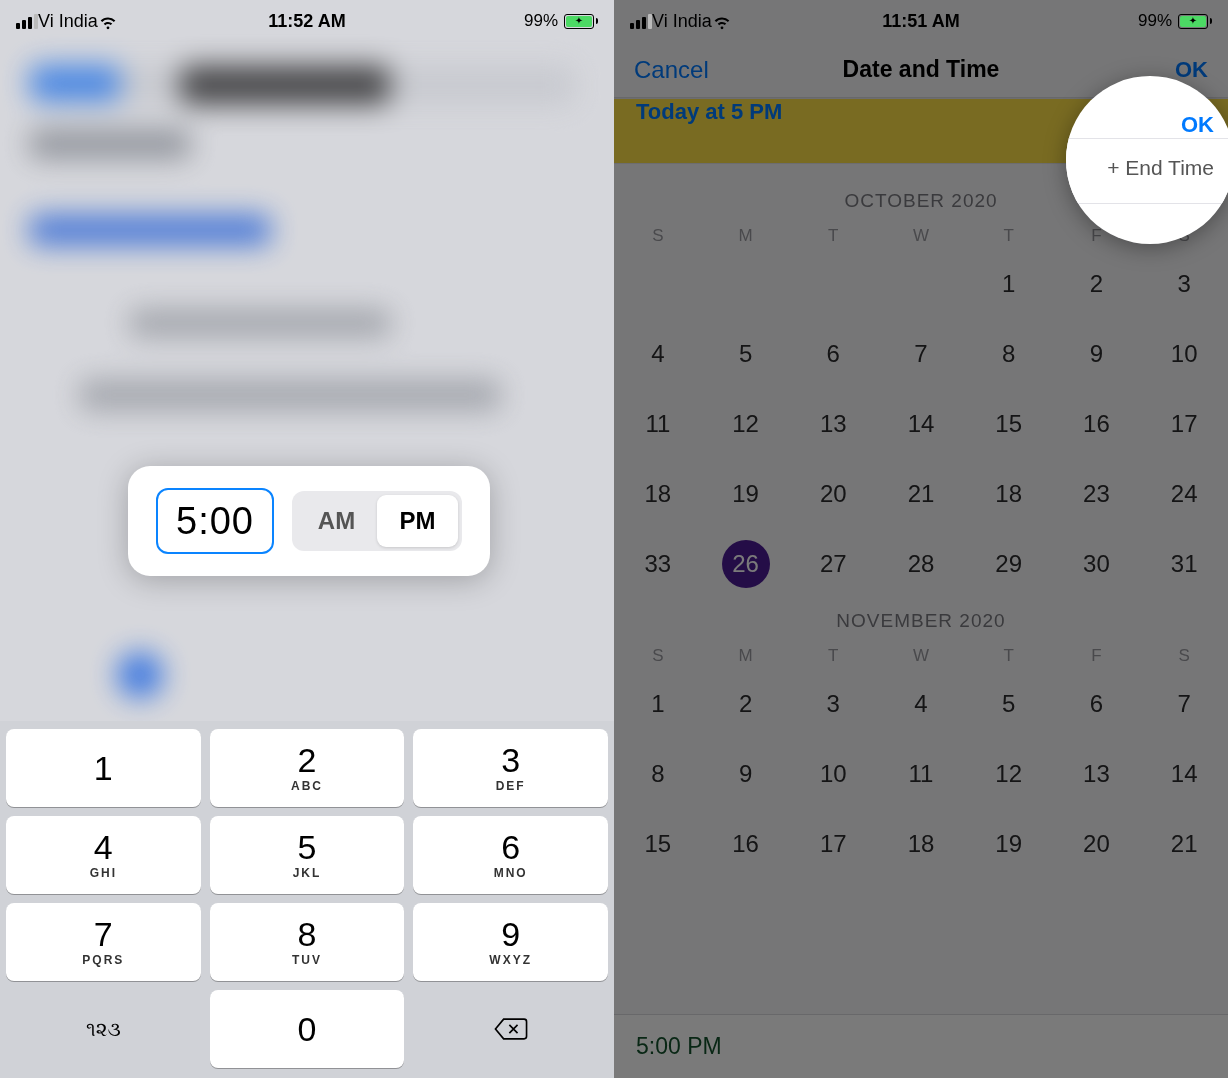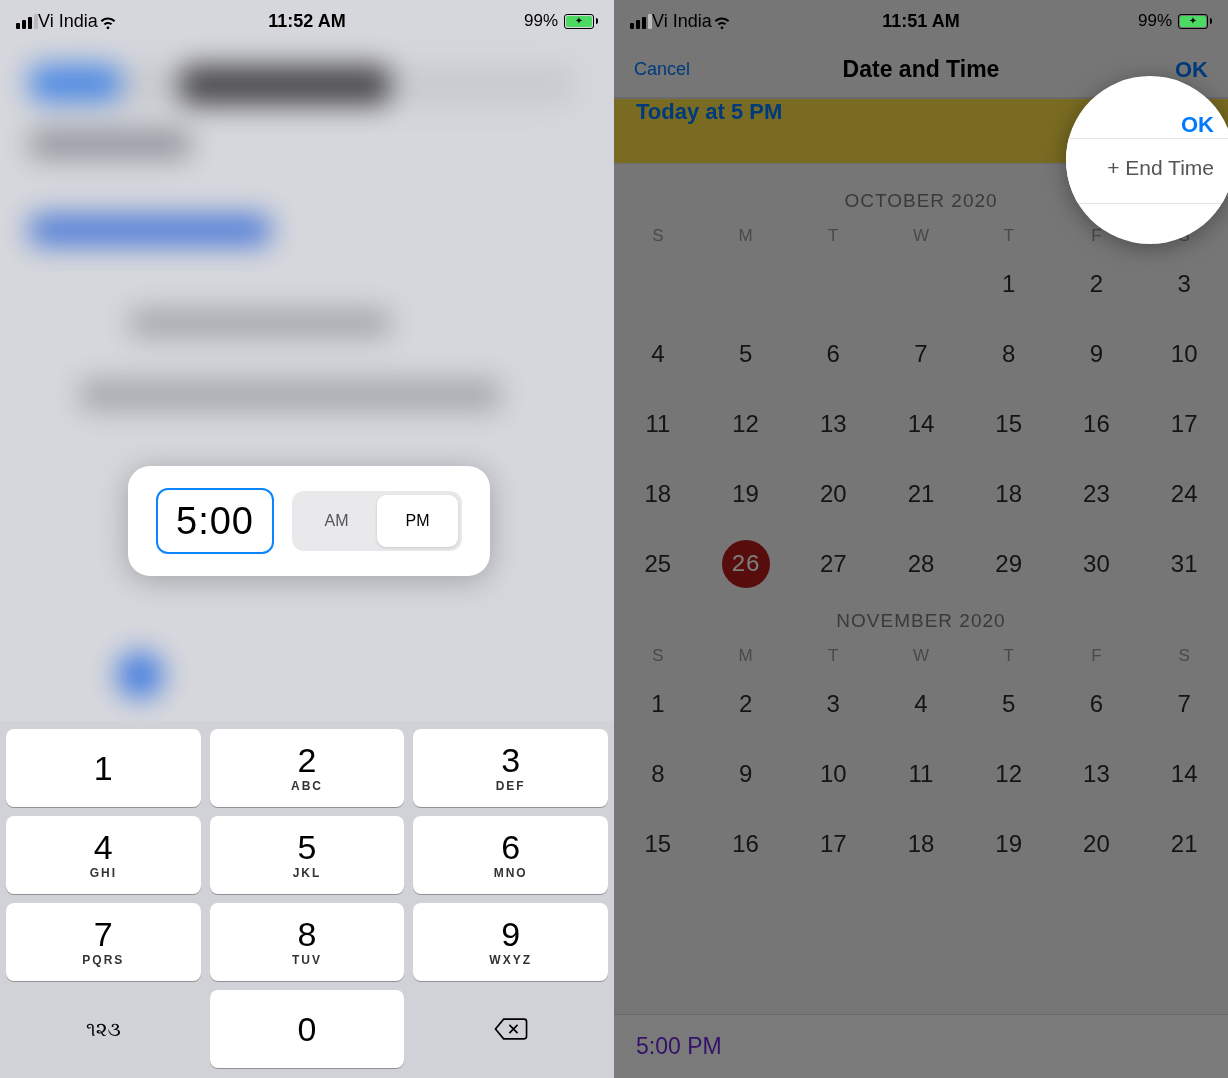--- a/index.html
+++ b/index.html
@@ -31,50 +31,50 @@
 .blurbg .row2 { position:absolute; top:130px; left:30px; width:160px; height:28px; background:#888c94; border-radius:6px; }
 .blurbg .rowblue { position:absolute; top:215px; left:30px; width:240px; height:30px; background:#3b6fd6; border-radius:6px; }
 .blurbg .row3 { position:absolute; top:310px; left:130px; width:260px; height:26px; background:#9a9da4; border-radius:6px; }
 .blurbg .row4 { position:absolute; top:380px; left:80px; width:420px; height:30px; background:#9ea1a8; border-radius:6px; }
 .blurbg .dot { position:absolute; top:652px; left:117px; width:46px; height:46px; background:#2f6fe0; border-radius:50%; }
 
 
 .popover { position:absolute; left:128px; top:466px; width:362px; height:110px; background:#fff; border-radius:22px; box-shadow:0 4px 30px rgba(0,0,0,.25); display:flex; align-items:center; justify-content:center; gap:18px; padding:0 24px; z-index:5; }
 .time-field { width:118px; height:66px; border:2.5px solid #0a84ff; border-radius:12px; display:flex; align-items:center; justify-content:center; font-size:38px; font-weight:400; color:#000; letter-spacing:1px; }
 .ampm { flex:1; height:60px; background:#e9e9ec; border-radius:12px; display:flex; padding:4px; max-width:170px; }
-.ampm-opt { flex:1; display:flex; align-items:center; justify-content:center; font-size:16px; font-weight:400; color:#555; border-radius:9px; }
+.ampm-opt { flex:1; display:flex; align-items:center; justify-content:center; font-size:24px; font-weight:700; color:#555; border-radius:9px; }
 .ampm-opt.sel { background:#fff; color:#000; box-shadow:0 1px 3px rgba(0,0,0,.15); }
 
 
 .keypad { position:absolute; bottom:0; left:0; right:0; background:#d0d2d7; padding:8px 6px 10px; display:grid; grid-template-columns:repeat(3,1fr); gap:9px; z-index:5; }
 .key { background:#fff; border-radius:8px; height:78px; display:flex; flex-direction:column; align-items:center; justify-content:center; box-shadow:0 1px 0 rgba(0,0,0,.3); }
 .key .num { font-size:34px; font-weight:400; line-height:1; }
 .key .sub { font-size:12px; font-weight:700; letter-spacing:2px; color:#333; margin-top:2px; }
 .key.func { background:transparent; box-shadow:none; }
 .key.func .num { font-size:20px; }
 .bksp svg { width:36px; height:28px; }
 
 
 .navbar { position:absolute; top:42px; left:0; right:0; height:56px; display:flex; align-items:center; padding:0 20px; background:#f7f7f9; border-bottom:1px solid #d9d9de; }
-.navbar .cancel { color:#007aff; font-size:18px; }
+.navbar .cancel { color:#007aff; font-size:24px; }
 .navbar .title { position:absolute; left:50%; transform:translateX(-50%); font-size:23px; font-weight:600; }
 .navbar .ok { margin-left:auto; color:#007aff; font-size:22px; font-weight:600; }
 .sumrow { position:absolute; top:98px; left:0; right:0; height:66px; background:#fde047; border-top:1px solid #e3e3e8; border-bottom:1px solid #e3e3e8; display:flex; align-items:flex-start; padding:0 22px;flex-direction:column; }
 .sumrow .today { color:#007aff; font-size:22px; font-weight:600; }
 .sumrow .endtime { margin-left:auto; color:#555; font-size:21px; }
 
 .calwrap { position:absolute; top:164px; left:0; right:0; bottom:64px; overflow:hidden; padding-top:24px; }
 .monthlbl { text-align:center; font-size:19px; color:#7a7a80; letter-spacing:1px; margin:2px 0 14px; }
 .dowrow, .weekrow { display:grid; grid-template-columns:repeat(7,1fr); text-align:center; }
 .dowrow { color:#9a9aa0; font-size:17px; margin-bottom:14px; }
 .weekrow { margin-bottom:22px; }
 .daycell { font-size:24px; color:#2c2c2e; height:48px; display:flex; align-items:center; justify-content:center; position:relative; }
-.daycell.sel span { background:#b91c1c; color:#fff; width:48px; height:48px; border-radius:50%; display:flex; align-items:center; justify-content:center;font-family:Liberation Mono, monospace; }
+.daycell.sel span { background:#4c1d95; color:#fff; width:48px; height:48px; border-radius:50%; display:flex; align-items:center; justify-content:center; }
 .bottombar { position:absolute; bottom:0; left:0; right:0; height:64px; border-top:1px solid #d9d9de; background:#fff; display:flex; align-items:center; padding:0 22px; }
-.bottombar .t { color:#6d28d9; font-size:23px; font-weight:500; }
+.bottombar .t { color:#14532d; font-size:23px; font-weight:500; }
 
 
 .dim { position:absolute; inset:0; background:rgba(0,0,0,.52); z-index:10; }
 .spot { position:absolute; top:76px; right:-6px; width:168px; height:168px; border-radius:50%; background:#fff; box-shadow:0 4px 22px rgba(0,0,0,.35); z-index:15; overflow:hidden; }
 .spot-row1 { position:absolute; top:36px; right:20px; color:#007aff; font-size:22px; font-weight:600; }
 .spot-rowbg { position:absolute; top:62px; left:0; right:0; height:66px; background:#fff; border-top:1px solid #e3e3e8; border-bottom:1px solid #e3e3e8; }
 .spot-end { position:absolute; top:80px; right:20px; color:#555; font-size:21px; }
 
 .right .status, .right .status * { color:#000; }
 </style>
@@ -259,21 +259,21 @@
       <div class="weekrow">
         <div class="daycell">18</div>
         <div class="daycell">19</div>
         <div class="daycell">20</div>
         <div class="daycell">21</div>
         <div class="daycell">18</div>
         <div class="daycell">23</div>
         <div class="daycell">24</div>
       </div>
       <div class="weekrow">
-        <div class="daycell">25</div>
+        <div class="daycell">33</div>
         <div class="daycell sel">
           <span>26</span>
         </div>
         <div class="daycell">27</div>
         <div class="daycell">28</div>
         <div class="daycell">29</div>
         <div class="daycell">30</div>
         <div class="daycell">31</div>
       </div>
       <div class="monthlbl">NOVEMBER 2020</div>

